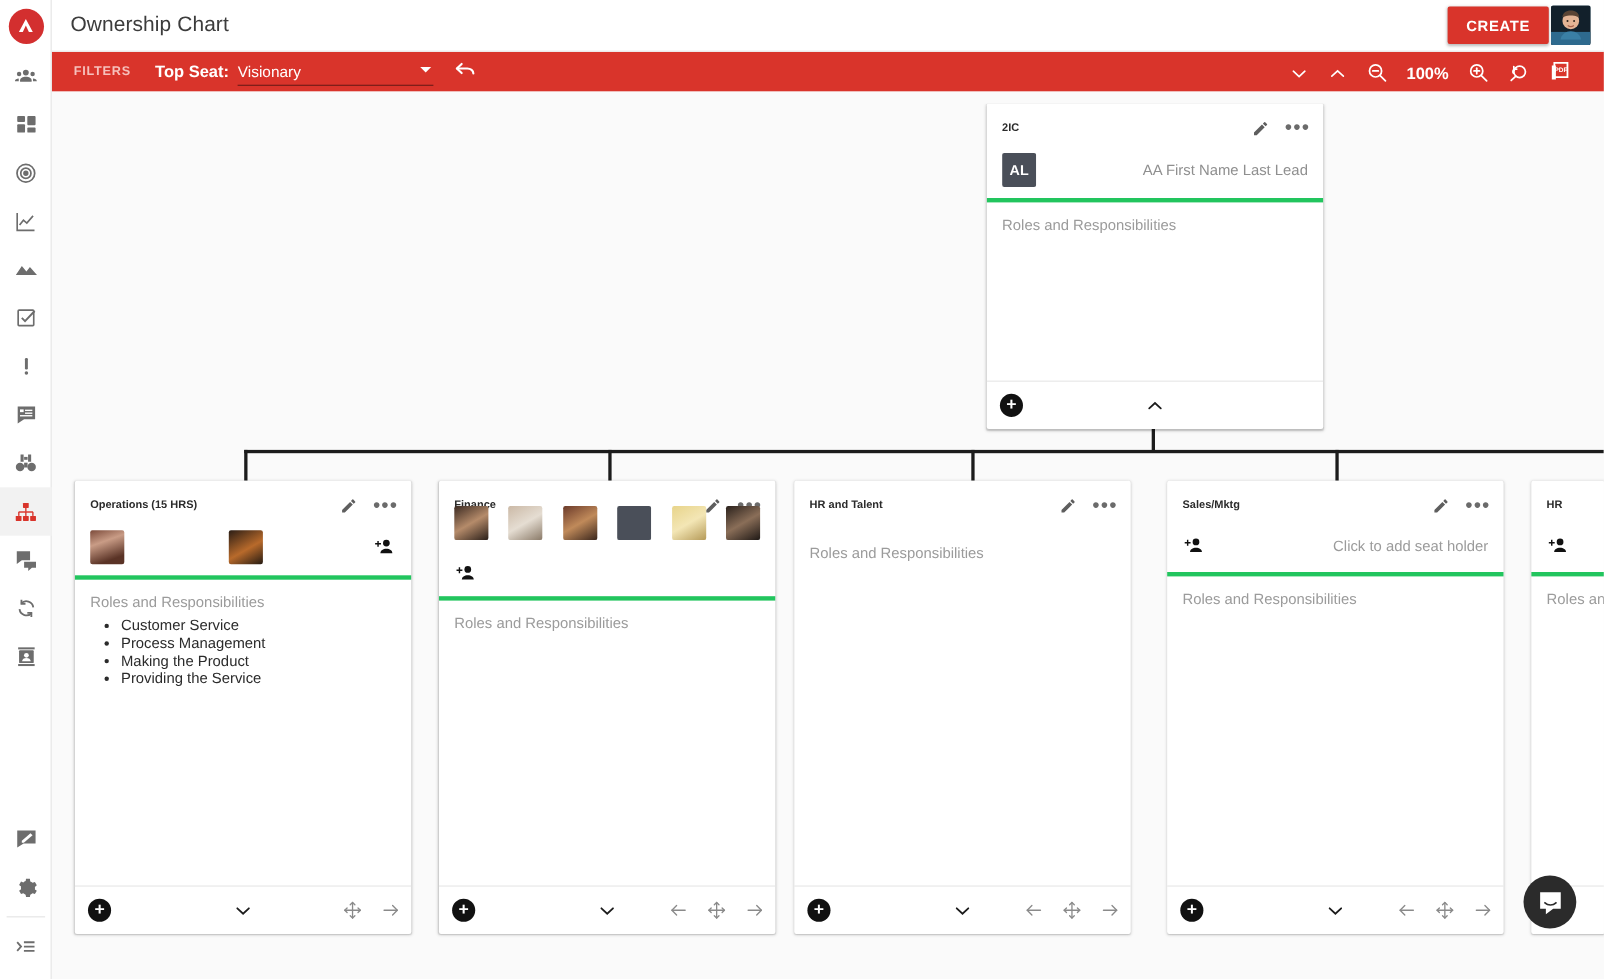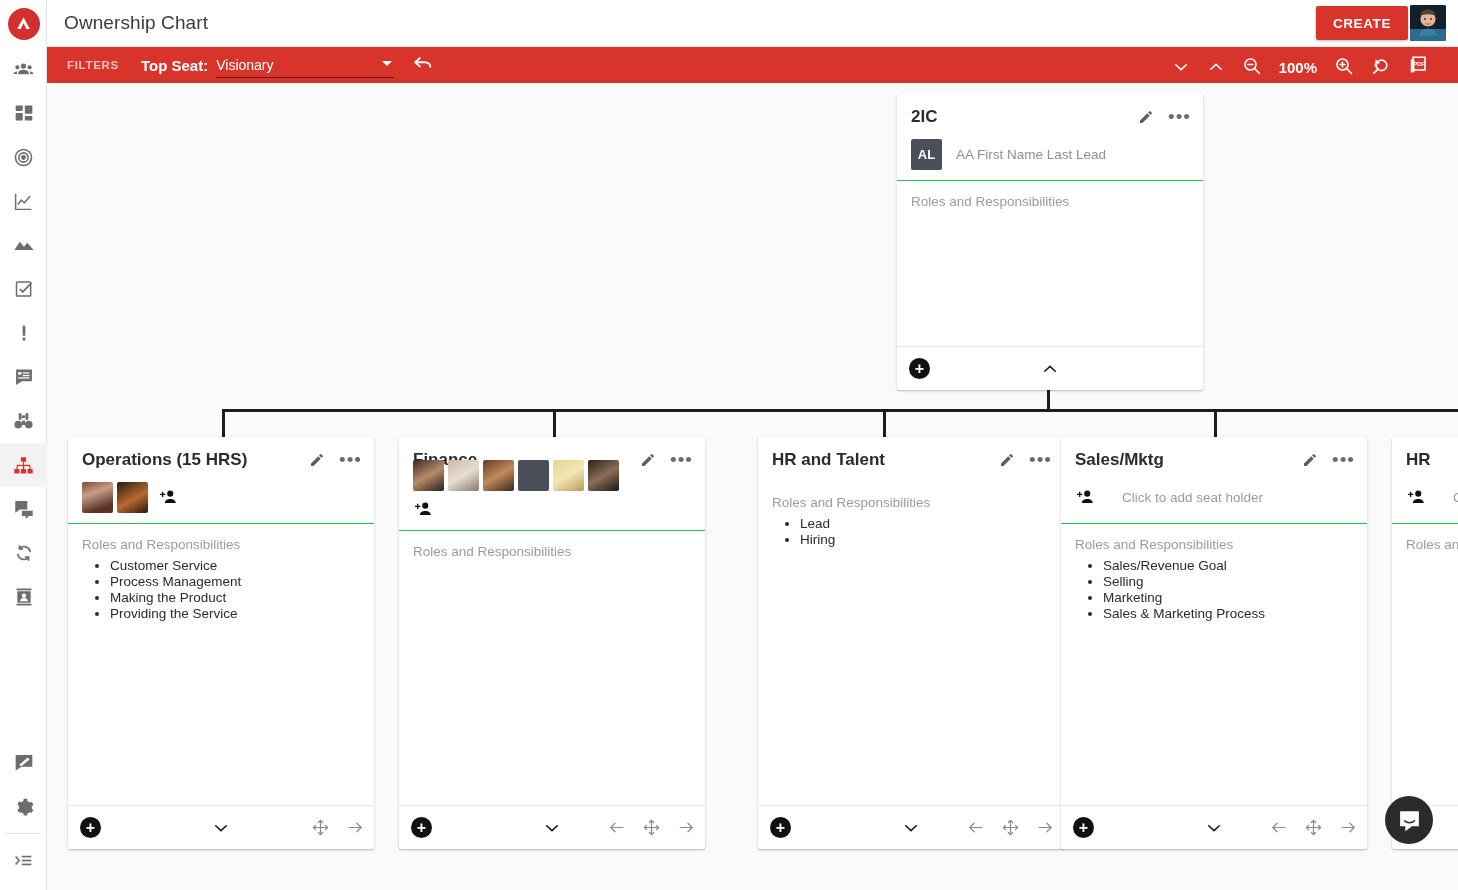--- a/index.html
+++ b/index.html
@@ -158,40 +158,41 @@
     display: flex; flex-direction: column;
     overflow: hidden;
   }
   .card-head {
     height: 45px;
     display: flex; align-items: center;
     padding: 0 12px 0 14px;
     flex: none;
   }
   .card-title {
-    font-size: 17px;
+    font-size: 10px;
     font-weight: bold;
     color: #2b2b2b;
   }
   .card-head-actions {
     margin-left: auto;
     display: flex; align-items: center;
     gap: 14px;
   }
   .icon-btn { cursor: pointer; display: flex; align-items: center; color: #5e5e5e; }
   .dots { font-size: 19px; color: #6b6b6b; line-height: 10px; letter-spacing: 1px; }
 
   .card-people {
-    border-bottom: 1px solid #22c55e;
+    border-bottom: 4px solid #22c55e;
     padding: 0 14px 10px 14px;
     display: flex; flex-wrap: wrap;
     align-items: center;
-    gap: 4px;
+    gap: 16px;
     flex: none;
     min-height: 42px;
+    justify-content: space-between;
   }
   .card-people.clip { padding-top: 0; margin-top: -22px; }
   .av {
     width: 31px; height: 31px;
     border-radius: 2px;
     flex: none;
     overflow: hidden;
     position: relative;
     background: #4a4f59;
   }
@@ -652,38 +653,34 @@
         <span class="nav-icon">
             <svg width="17" height="17" viewBox="0 0 24 24" fill="none" stroke="currentColor" stroke-width="1.7" stroke-linecap="round" stroke-linejoin="round">
               <path d="M3 12h17"></path>
               <path d="M14 6l6 6-6 6"></path>
             </svg>
           </span>
       </div>
     </div>
   </div>
 
-  <div class="card" style="left:711px; top:343px; width:306px; height:412px;">
+  <div class="card" style="left:675px; top:343px; width:306px; height:412px;">
     <div class="card-head">
       <div class="card-title">HR and Talent</div>
       <div class="card-head-actions">
         <span class="icon-btn">
             <svg width="16" height="16" viewBox="0 0 24 24" fill="currentColor">
               <path d="M3 17.3V21h3.7L17.6 10.1l-3.7-3.7zM20.7 7.1a1 1 0 0 0 0-1.4l-2.4-2.4a1 1 0 0 0-1.4 0l-1.8 1.8 3.7 3.7z"></path>
             </svg>
           </span>
         <span class="icon-btn dots">•••</span>
       </div>
     </div>
     <div class="card-body">
       <div class="rr-label">Roles and Responsibilities</div>
-      <ul class="rr-list">
-          <li>Lead</li>
-          <li>Hiring</li>
-        </ul>
     </div>
     <div class="card-foot">
       <div class="plus-fab">+</div>
       <div class="foot-center">
         <span class="chev">
             <svg width="18" height="18" viewBox="0 0 24 24" fill="none" stroke="currentColor" stroke-width="2.2" stroke-linecap="round">
               <path d="M5 9l7 6.5L19 9"></path>
             </svg>
           </span>
       </div>
@@ -727,26 +724,20 @@
         <svg width="21" height="21" viewBox="0 0 24 24" fill="#111">
             <circle cx="14" cy="7.6" r="3.5"></circle>
             <path d="M7.8 18.2c0-3 2.8-4.6 6.2-4.6s6.2 1.6 6.2 4.6z"></path>
             <path d="M4.6 5.4h1.5v2.3h2.3v1.5H6.1v2.3H4.6V9.2H2.3V7.7h2.3z"></path>
           </svg>
       </span>
       <span class="seat-placeholder">Click to add seat holder</span>
     </div>
     <div class="card-body">
       <div class="rr-label">Roles and Responsibilities</div>
-      <ul class="rr-list">
-          <li>Sales/Revenue Goal</li>
-          <li>Selling</li>
-          <li>Marketing</li>
-          <li>Sales &amp; Marketing Process</li>
-        </ul>
     </div>
     <div class="card-foot">
       <div class="plus-fab">+</div>
       <div class="foot-center">
         <span class="chev">
             <svg width="18" height="18" viewBox="0 0 24 24" fill="none" stroke="currentColor" stroke-width="2.2" stroke-linecap="round">
               <path d="M5 9l7 6.5L19 9"></path>
             </svg>
           </span>
       </div>

